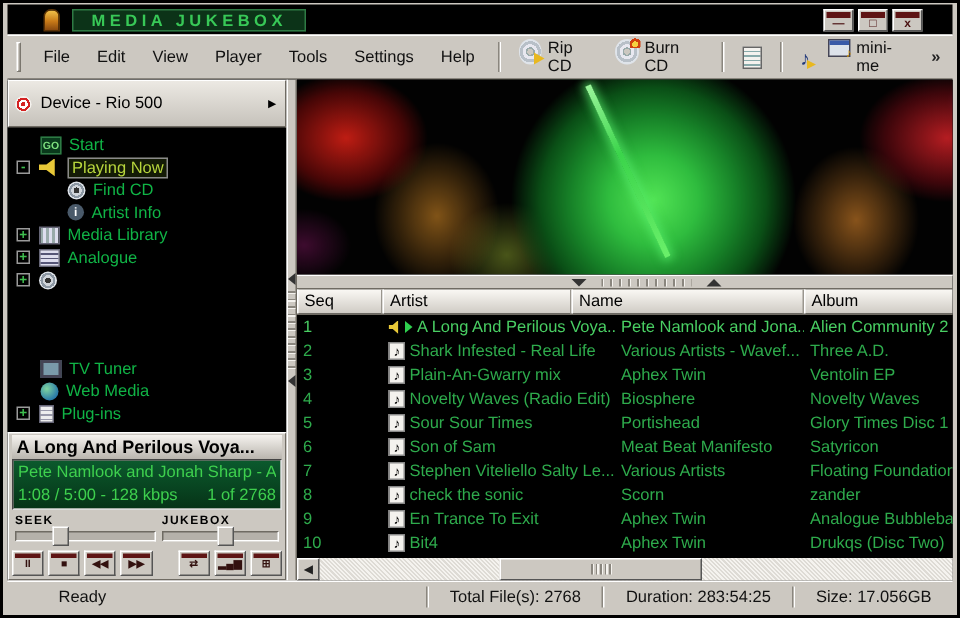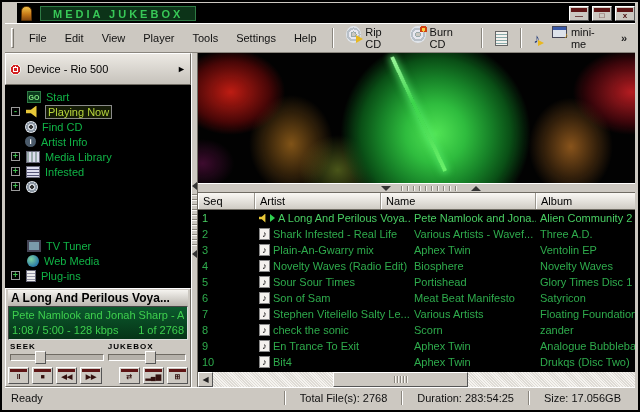--- a/index.html
+++ b/index.html
@@ -3,21 +3,21 @@
 <meta charset="utf-8">
 <style>
   * { margin:0; padding:0; box-sizing:border-box; }
   html,body { width:640px; height:412px; }
   body { font-family:"Liberation Sans", sans-serif; font-size:11px; background:#000; }
 
   .window { width:640px; height:412px; background:#ccc8c1; border:2px solid #000;
             padding:1px 3px 3px 3px; display:flex; flex-direction:column; }
 
   
-  .titlebar { height:20px; background:#000; display:flex; align-items:center; padding:1px 0;margin-left:12px; }
+  .titlebar { height:20px; background:#000; display:flex; align-items:center; padding:1px 20px; }
   .app-icon { width:11px; height:15px; margin:0 8px 0 4px; border-radius:5px 5px 0 0;
               background:linear-gradient(180deg,#f2c24a 0%,#c87a18 55%,#8a4a10 100%);
               border:1px solid #5a3206; }
   .title-badge { background:#0c3318; border:1px solid #2e7a44; color:#38c857; font-weight:bold;
                  font-size:11px; letter-spacing:3px; padding:0 12px; height:15px; line-height:14px; }
   .win-controls { margin-left:auto; display:flex; gap:3px; }
   .wbtn { width:20px; height:15px; background:#ccc8c1; border:1px solid; border-color:#fff #555 #555 #fff;
           display:flex; flex-direction:column; cursor:default; }
   .wbtn .strip { height:4px; background:#5e1414; margin:1px 1px 0 1px; }
   .wbtn .glyph { flex:1; text-align:center; font-size:8px; line-height:8px; font-weight:bold; color:#4a1010; }
@@ -50,21 +50,21 @@
 
   
   .sidebar { width:186px; display:flex; flex-direction:column; background:#000; }
   .device-header { height:32px; background:linear-gradient(180deg,#ece9e3,#c6c2bb); border:1px solid;
                    border-color:#fff #6f6b63 #6f6b63 #fff; display:flex; align-items:center; padding:0 4px; color:#000; }
   .bullseye { width:11px; height:11px; border-radius:50%; margin-right:6px;
               background:radial-gradient(circle,#d42222 0 1.5px,#fff 1.5px 3px,#d42222 3px 4.5px,#f4f2ee 4.5px); }
   .device-header .arrow { margin-left:auto; font-size:9px; color:#000; }
   .tree { flex:1; overflow:hidden; padding-top:4px; }
   .trow { height:15px; display:flex; align-items:center; padding-left:6px; color:#10b446; cursor:default; }
-  .trow.lvl2 { padding-left:20px; }
+  .trow.lvl2 { padding-left:40px; }
   .exp { width:9px; height:9px; border:1px solid #9a9a9a; background:#000; color:#3fbf4f; font-size:9px;
          line-height:7px; text-align:center; margin-right:6px; flex:none; font-weight:bold; }
   .ticon { width:14px; height:12px; margin-right:5px; flex:none; display:inline-block; position:relative; }
   .tlabel { white-space:nowrap; }
   .trow.selected .tlabel { color:#b7d53d; border:1px solid #8a8a8a; background:#141b06; padding:0 2px; }
   
   .i-go { background:#0a3a1c; border:1px solid #2e7a44; }
   .i-go::before { content:"GO"; position:absolute; inset:0; color:#7fe07f; font-size:7px; font-weight:bold;
                   line-height:11px; text-align:center; }
   .i-speaker { background:#e8c838; clip-path:polygon(0 35%,35% 35%,75% 0,75% 100%,35% 65%,0 65%); }
@@ -156,21 +156,21 @@
      background-image:repeating-linear-gradient(45deg,#dedbd5 0 1px,#f5f3ef 1px 2px); }
   .htrack { flex:1; position:relative; }
   .hthumb { position:absolute; left:120px; width:135px; top:0; bottom:0; background:#ccc8c1; border:1px solid;
             border-color:#fff #555 #555 #fff; display:flex; align-items:center; justify-content:center; }
   .hthumb .hgrip2 { width:14px; height:7px;
       background:repeating-linear-gradient(90deg,#8a867e 0 1px,#f5f3ef 1px 2px,transparent 2px 3px); }
 
   
   .statusbar { height:20px; background:#ccc8c1; border-top:1px solid #fff; display:flex; align-items:center;
                color:#111; }
-  .st-ready { flex:1; padding:0 6px; }
+  .st-ready { flex:1; padding:0 6px;margin-left:28px; }
   .st-div { width:2px; height:14px; border-left:1px solid #8a867e; border-right:1px solid #fff; }
   .st-panel { padding:0 14px; white-space:nowrap; }
 </style>
 </head>
 <body>
 
 <div class="window">
 
   <div class="titlebar">
     <div class="app-icon"></div>
@@ -251,21 +251,21 @@
           <span class="tlabel">Artist Info</span>
         </div>
         <div class="trow">
           <span class="exp">+</span>
           <span class="ticon i-library"></span>
           <span class="tlabel">Media Library</span>
         </div>
         <div class="trow">
           <span class="exp">+</span>
           <span class="ticon i-playlists"></span>
-          <span class="tlabel">Infested</span>
+          <span class="tlabel">Analogue</span>
         </div>
         <div class="trow">
           <span class="exp">+</span>
           <span class="ticon i-cddvd"></span>
         </div>
         <div class="trow" style="padding-left:22px;margin-top:44px;">
           <span class="ticon i-tv"></span>
           <span class="tlabel">TV Tuner</span>
         </div>
         <div class="trow" style="padding-left:22px;">

